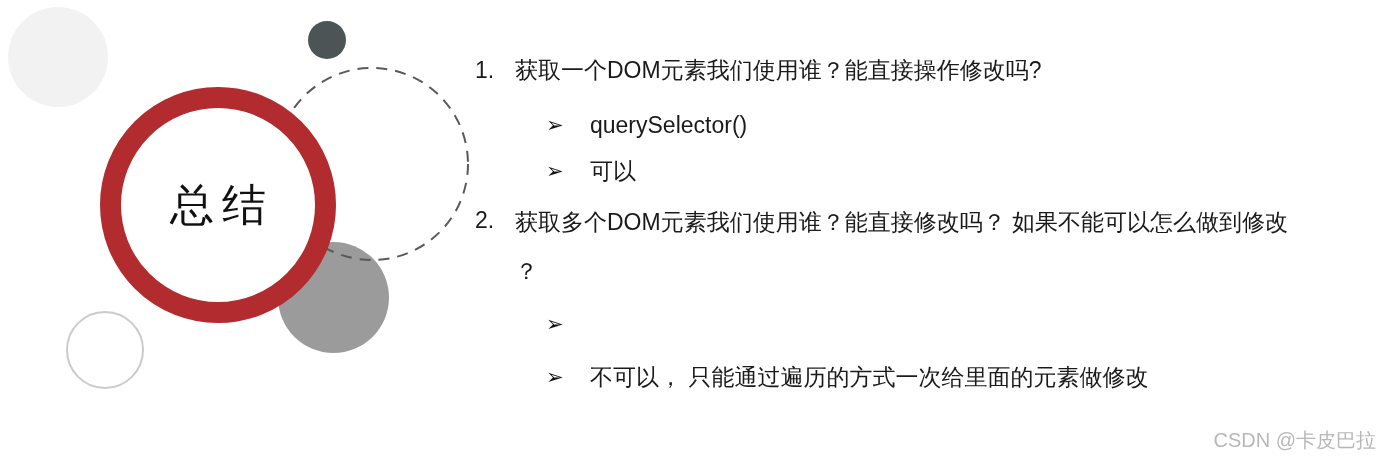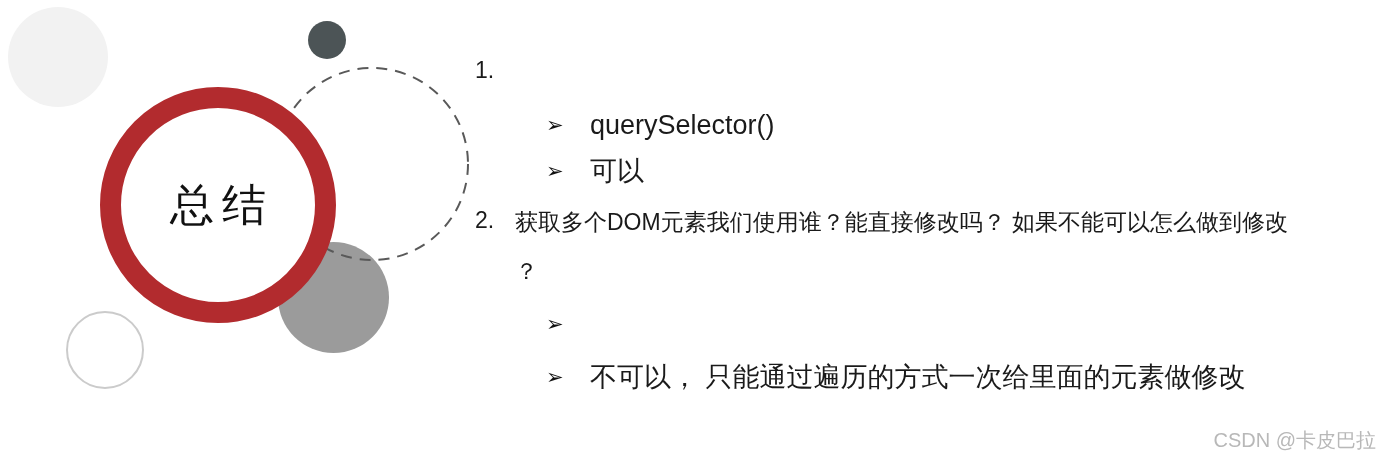--- a/index.html
+++ b/index.html
@@ -67,21 +67,21 @@
   .bullet-row { position: absolute; left: 546px; display: flex; align-items: flex-start; }
   .b1 { top: 111px; }
   .b2 { top: 157px; }
   .b3 { top: 310px; }
   .b4 { top: 363px; }
   .arrow {
     font-size: 21px; line-height: 28px;
     width: 44px; flex: 0 0 44px;
     color: #111111;
   }
-  .bullet-text { font-size: 27px; line-height: 28px; color: #1a1a1a; white-space: nowrap; }
+  .bullet-text { font-size: 23px; line-height: 28px; color: #1a1a1a; white-space: nowrap; }
   
   .watermark {
     position: absolute; right: 12px; bottom: 11px;
     font-size: 20px; color: #b8b8b8;
     white-space: nowrap;
   }
 </style>
 </head>
 <body>
 
@@ -93,20 +93,21 @@
   <div class="circle c-gray"></div>
   <svg class="c-dashed-svg" width="202" height="202">
     <circle cx="100" cy="100" r="96" fill="none" stroke="#595959" stroke-width="2" stroke-dasharray="11 8"></circle>
   </svg>
 
   <div class="badge">
     <span class="badge-label">总结</span>
   </div>
 
   <span class="num num-1">1.</span>
+  <div class="tline q1">获取一个DOM元素我们使用谁？能直接操作修改吗?</div>
 
   <div class="bullet-row b1">
     <span class="arrow">➢</span>
     <span class="bullet-text">querySelector()</span>
   </div>
   <div class="bullet-row b2">
     <span class="arrow">➢</span>
     <span class="bullet-text">可以</span>
   </div>
 

